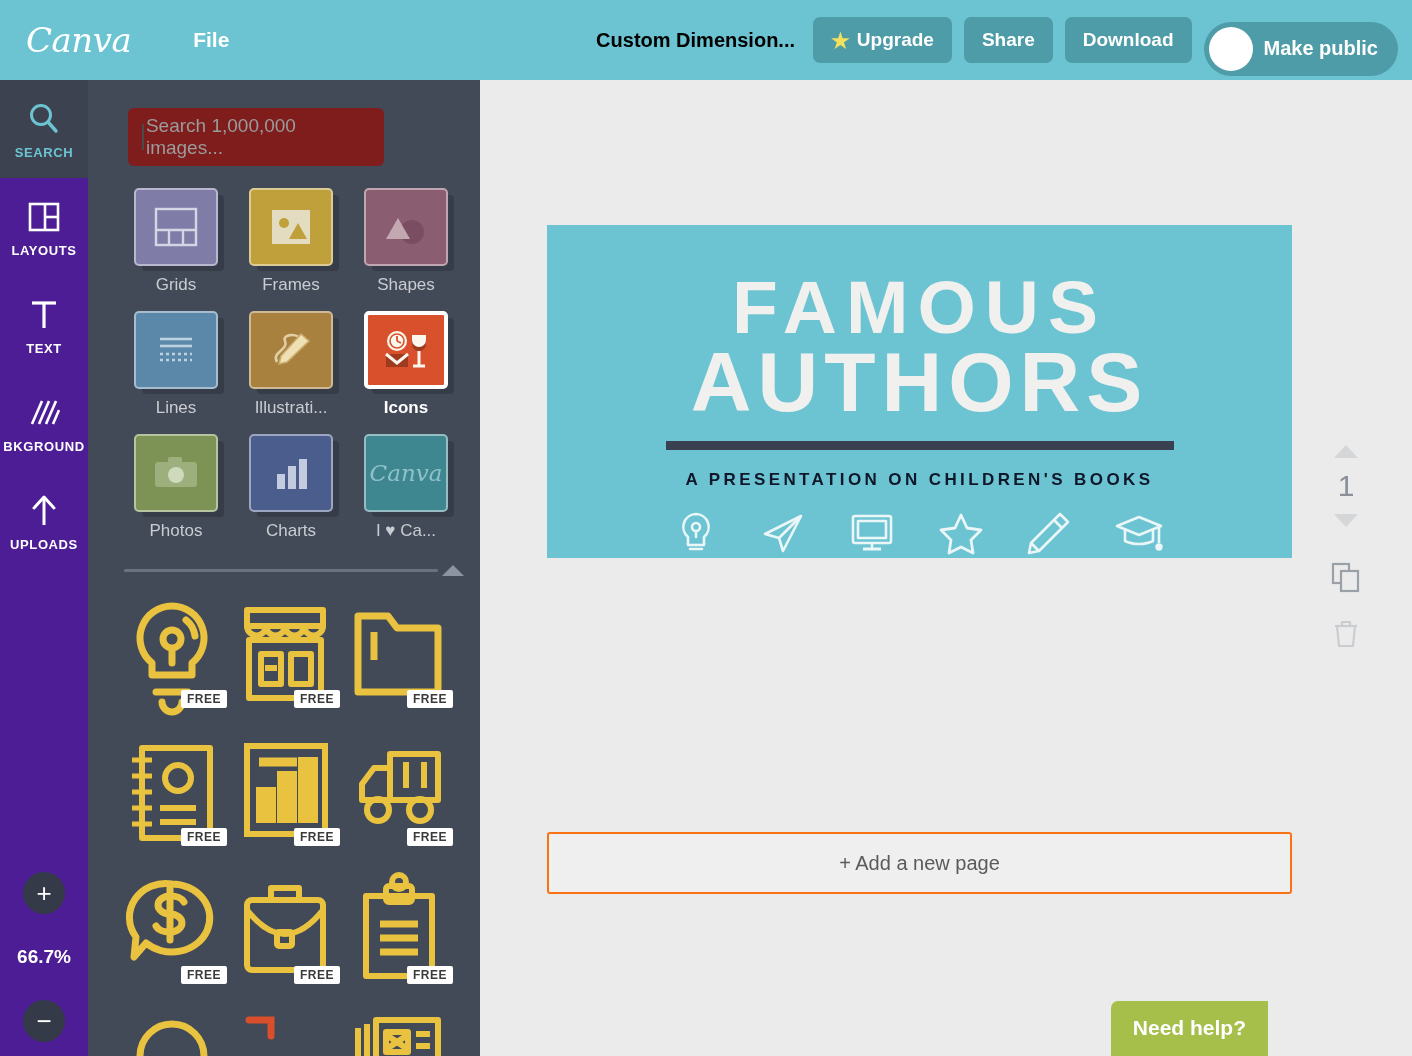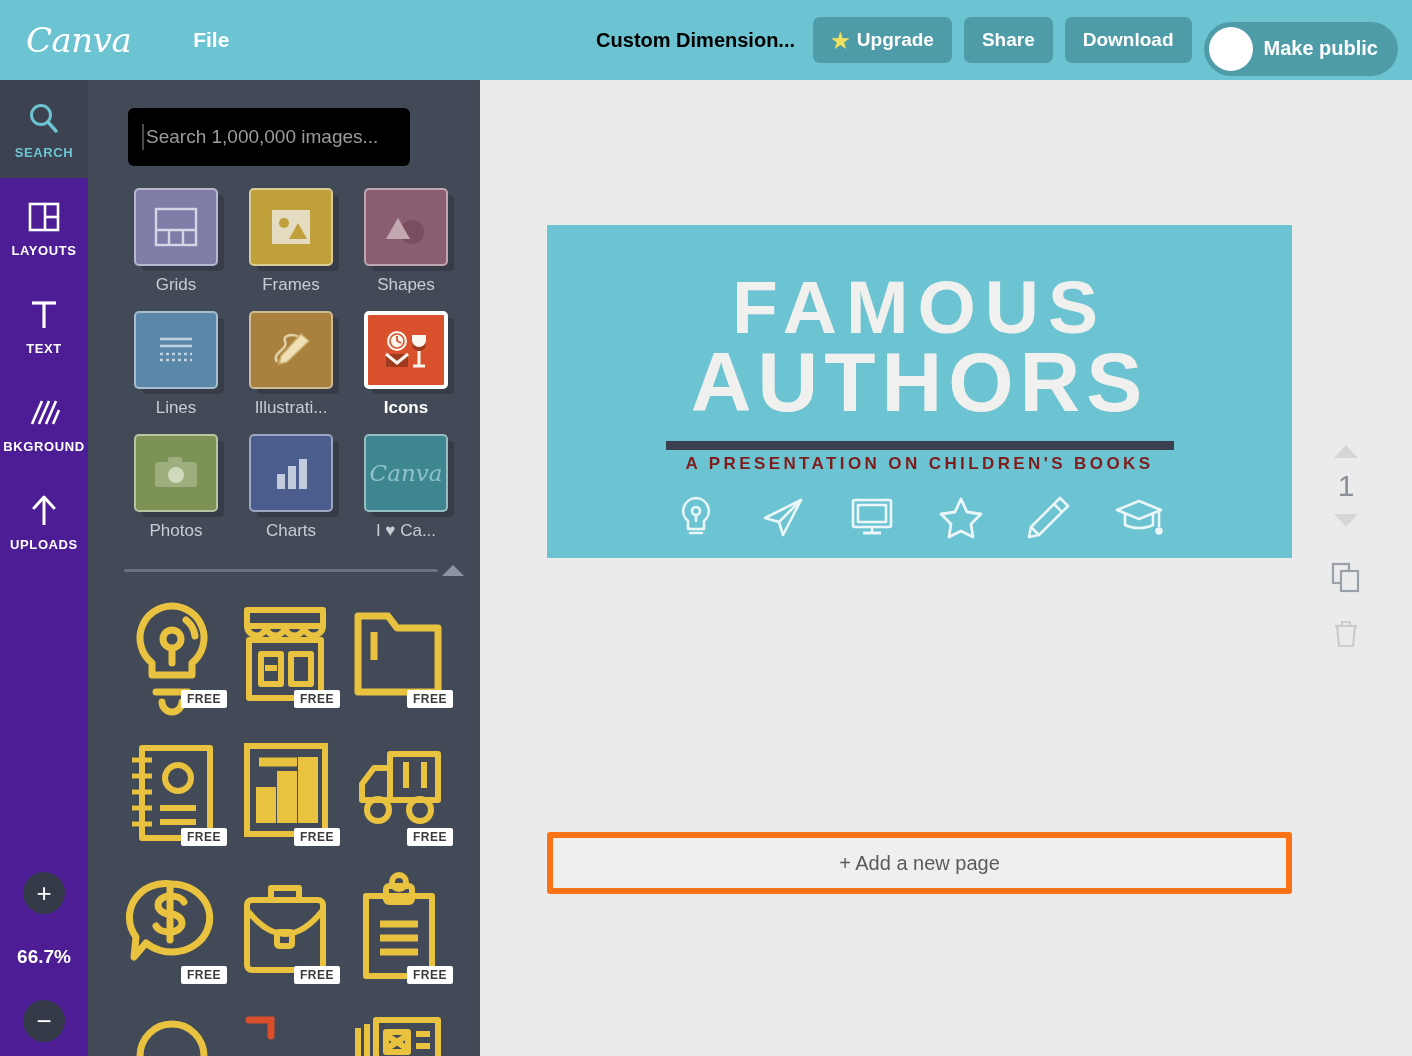--- a/index.html
+++ b/index.html
@@ -80,21 +80,21 @@
   }
   .zoom-val { font-size:19px; color:#ffffff; font-weight:bold; margin:32px 0; }
 
   
   .panel {
     position:absolute; left:88px; top:80px; width:392px; height:976px;
     background:#434A57; overflow:hidden;
   }
   .search-wrap { padding:28px 22px 0 40px; }
   .search-box {
-    width:282px; height:58px; background:#000000; border-radius:6px;
+    width:256px; height:58px; background:#7f1d1d; border-radius:6px;
     display:flex; align-items:center; padding:0 14px;
   }
   .caret { width:2px; height:26px; background:#4a4a4a; margin-right:2px; }
   .search-ph { font-size:19px; color:#9B9B9B; }
 
   .tiles {
     display:flex; flex-wrap:wrap; padding:22px 0 0 46px; width:392px;
   }
   .tile { width:115px; margin-bottom:16px; cursor:pointer; }
   .tile-img {
@@ -140,31 +140,31 @@
   }
   .slide-title {
     color:#F0F0EE; text-align:center; font-weight:bold;
     font-family:"Liberation Sans", sans-serif;
     letter-spacing:9px; line-height:0.93;
   }
   .t1 { font-size:75px; margin-top:48px; }
   .t2 { font-size:84px; letter-spacing:6px; }
   .rule { width:508px; height:9px; background:#3A4050; margin:20px auto 0; }
   .subtitle {
-    text-align:center; color:#7f1d1d; font-size:17px; font-weight:bold;
-    letter-spacing:3.4px; margin-top:4px;
+    text-align:center; color:#0f172a; font-size:17px; font-weight:bold;
+    letter-spacing:3.4px; margin-top:20px;
   }
   .slide-icons {
     display:flex; justify-content:center; align-items:center;
     gap:43px; margin-top:20px;
   }
 
   .addpage {
     position:absolute; left:67px; top:752px; width:745px; height:62px;
-    border:6px solid #f97316; border-radius:3px; background:#EFEFEF;
+    border:2px solid #f97316; border-radius:3px; background:#EFEFEF;
     display:flex; align-items:center; justify-content:center;
     font-size:20px; color:#5B5B5B; cursor:pointer;
   }
 
   .pagectl {
     position:absolute; left:838px; top:365px; width:56px;
     display:flex; flex-direction:column; align-items:center;
   }
   .pc-chev {
     width:0; height:0; border-left:12px solid transparent;
@@ -644,13 +644,14 @@
       <svg width="28" height="30" viewBox="0 0 28 30">
         <g fill="none" stroke="#9AA0A8" stroke-width="2.2" stroke-linejoin="round">
           <path d="M5 7 h18 l-2 20 h-14 z"></path>
           <line x1="3" y1="7" x2="25" y2="7"></line>
           <path d="M10 7 v-4 h8 v4"></path>
         </g>
       </svg>
     </div>
   </div>
 
+  <div class="needhelp">Need help?</div>
 </div>
 
 </body></html>

